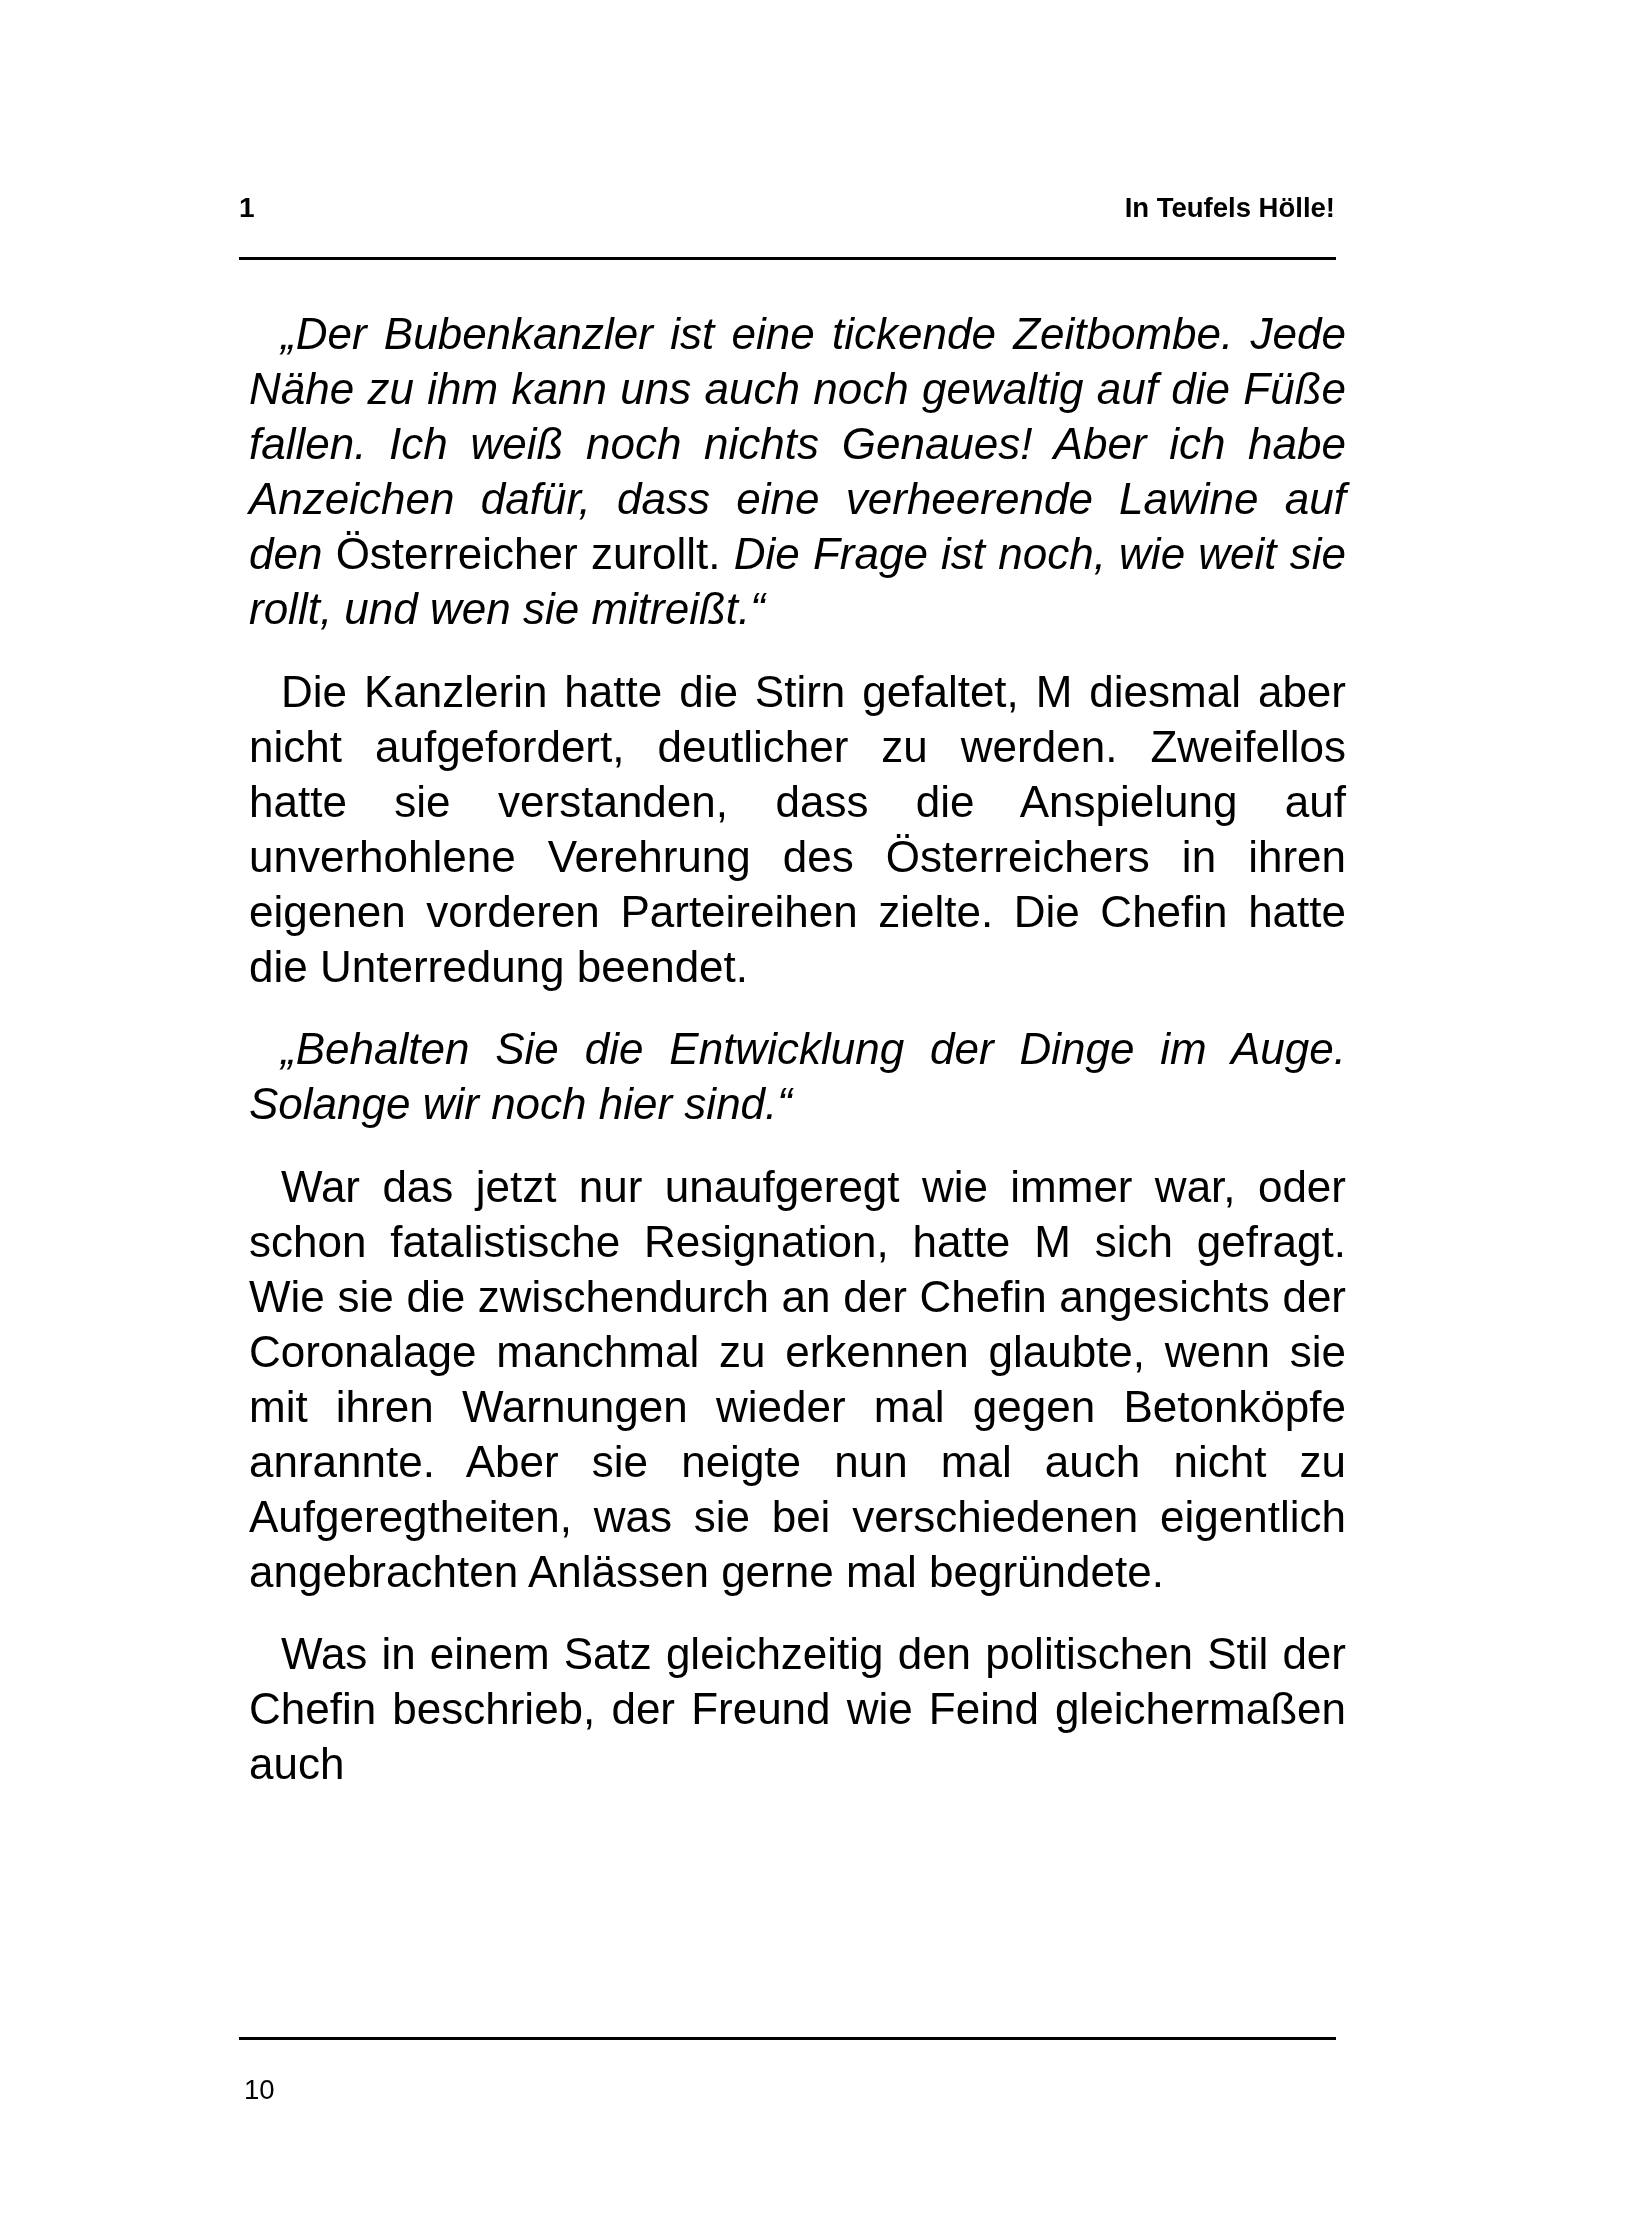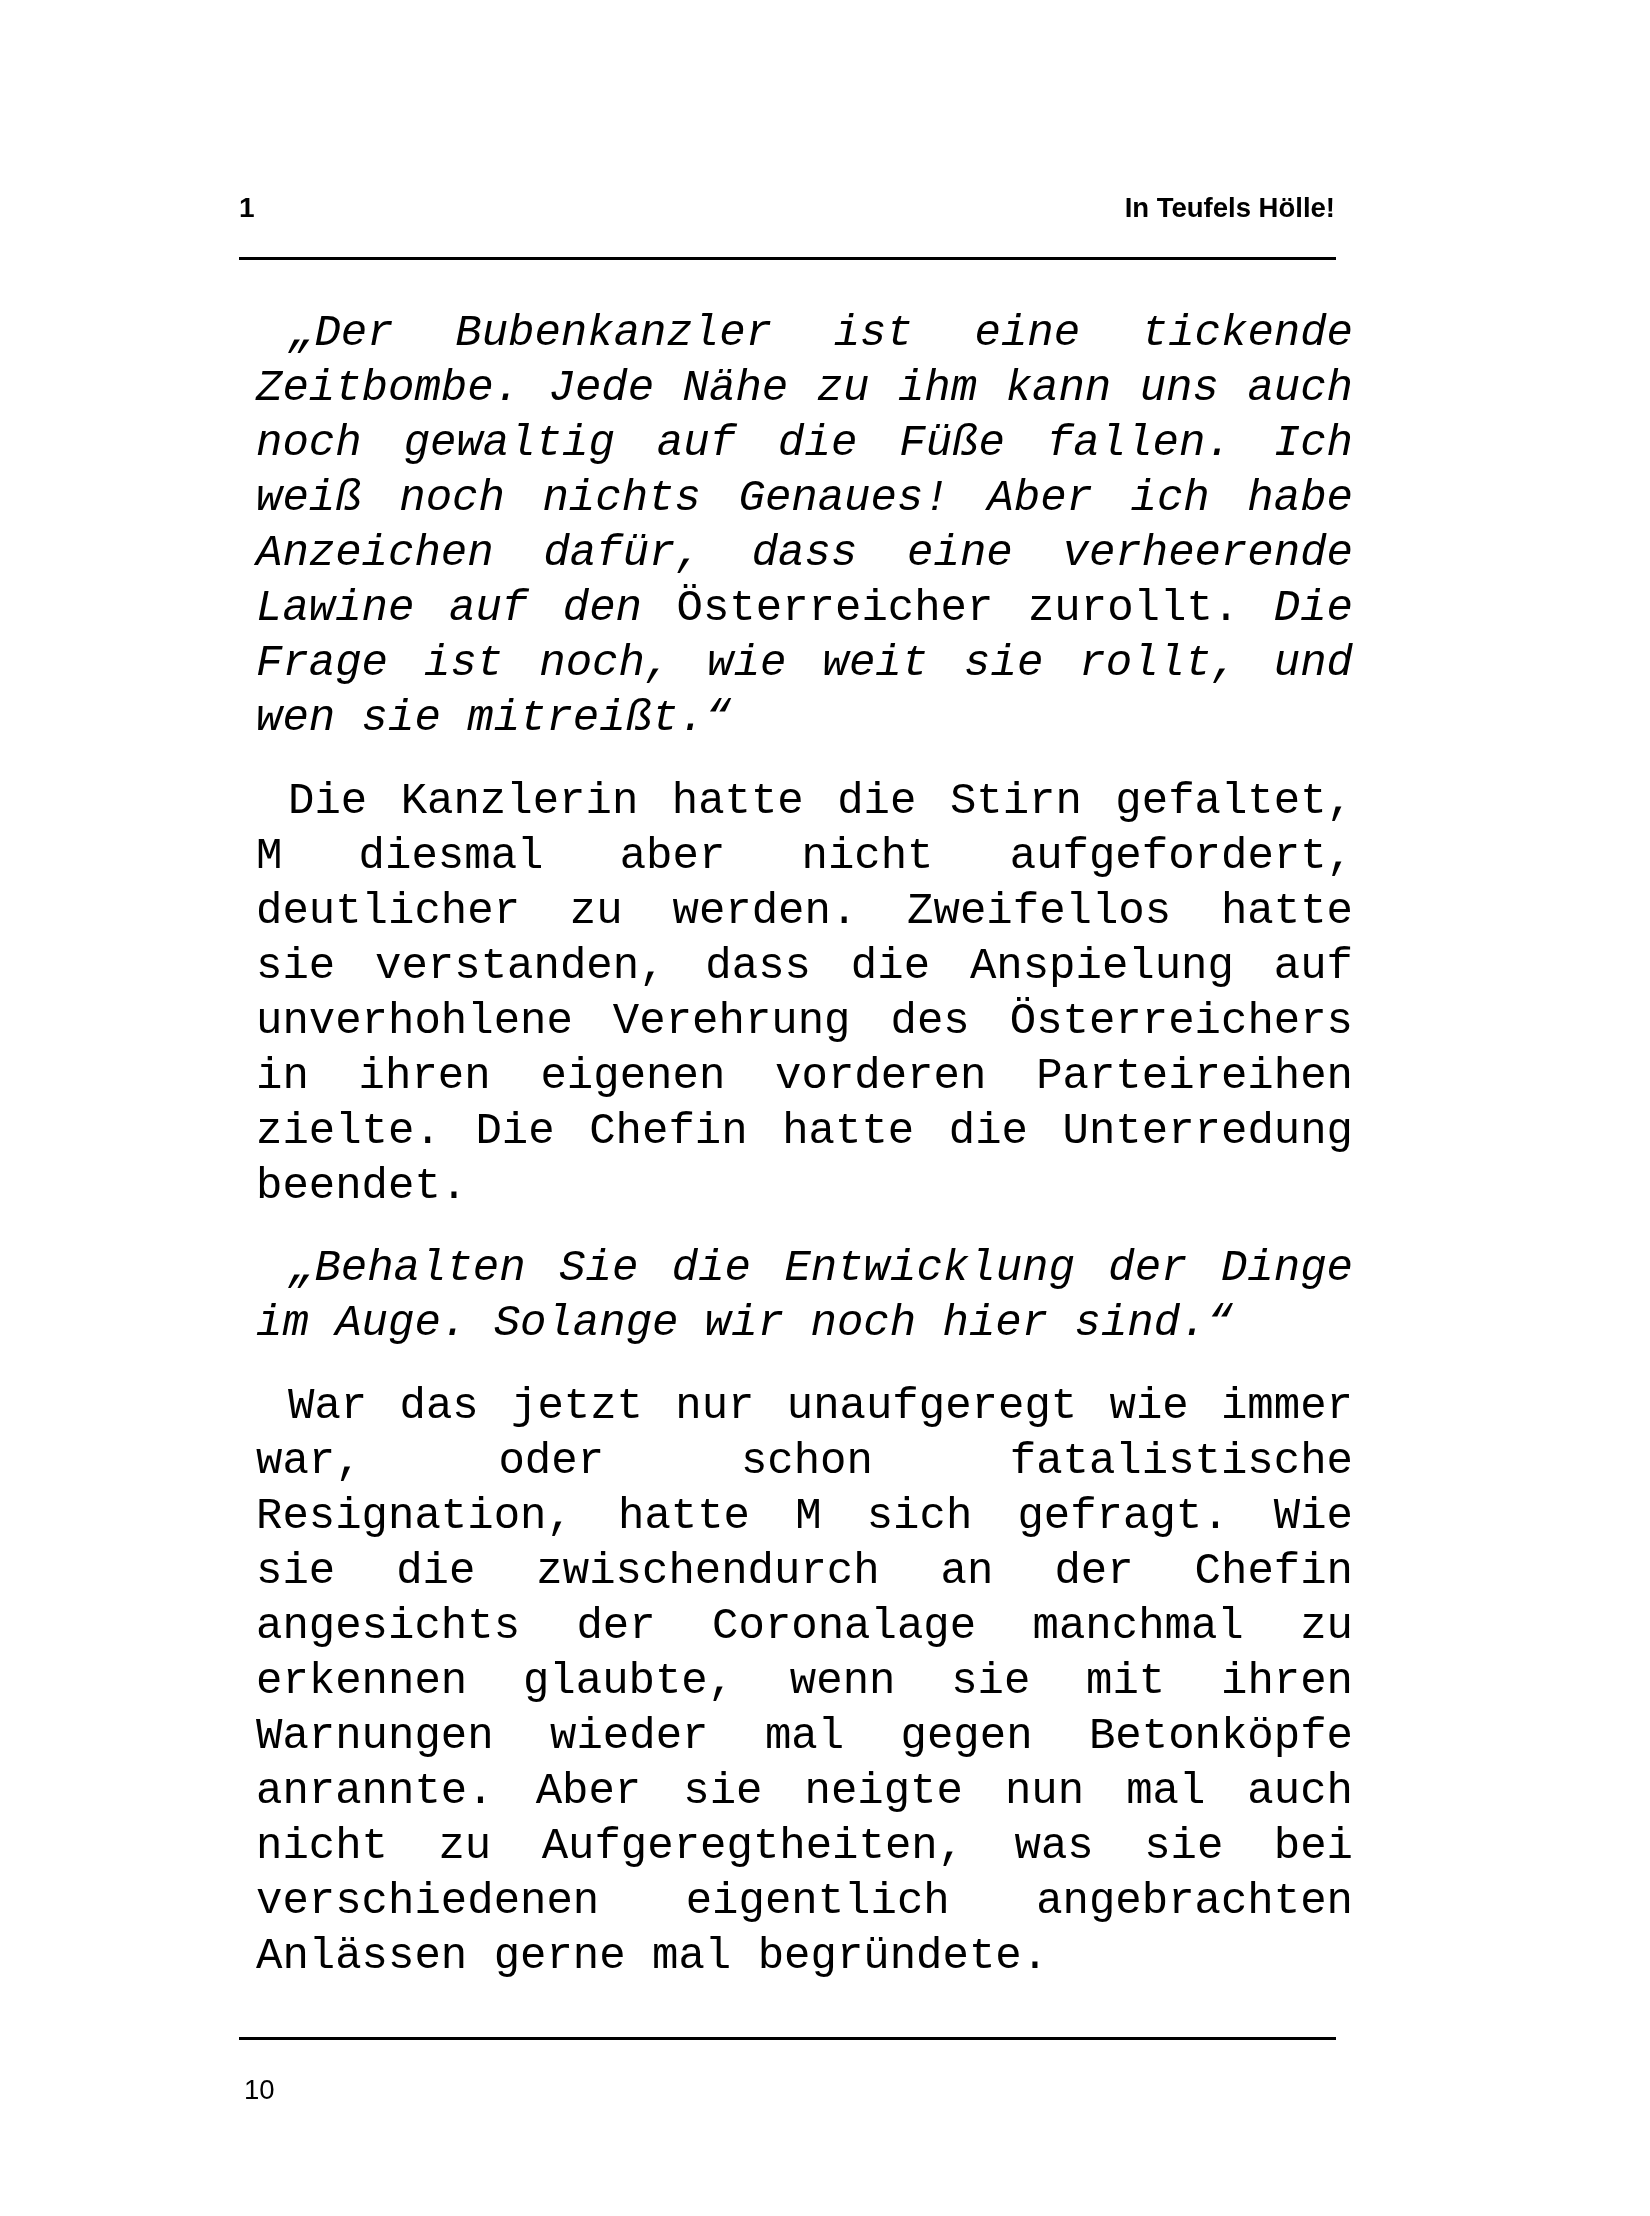--- a/index.html
+++ b/index.html
@@ -3,34 +3,35 @@
 <meta charset="utf-8">
 <style>
   html, body { margin: 0; padding: 0; background: #ffffff; }
   body { width: 1651px; height: 2305px; position: relative; overflow: hidden; color: #000; }
   .header-num { position: absolute; left: 239px; top: 186px; font-family: "Liberation Sans", sans-serif; font-weight: bold; font-size: 28px; line-height: 44px; }
   .header-title { position: absolute; right: 316px; top: 186px; font-family: "Liberation Sans", sans-serif; font-size: 27.5px; line-height: 44px; font-weight: bold; }
   .rule { position: absolute; left: 239px; width: 1097px; height: 3.1px; background: #000; }
   .rule.top { top: 257px; }
   .rule.bottom { top: 2037px; }
   .footer-num { position: absolute; left: 244px; top: 2070px; font-family: "Liberation Sans", sans-serif; font-size: 27.5px; line-height: 40px; }
-  .body { position: absolute; left: 256px; top: 306px; width: 1097px; font-family: Liberation Mono, monospace; font-size: 44px; line-height: 55px; }
+  .body { position: absolute; left: 249px; top: 306px; width: 1097px; font-family: Liberation Sans, sans-serif; font-size: 44px; line-height: 55px; }
   .body p { margin: 0 0 27.5px 0; text-indent: 32px; text-align: justify; }
   .body p.q { font-style: italic; }
   .body .up { font-style: normal; }
 </style>
 </head>
 <body>
 
 <div class="header-num">1</div>
 <div class="header-title">In Teufels Hölle!</div>
 <div class="rule top"></div>
 
 <div class="body">
   <p class="q"><span>„Der Bubenkanzler ist eine tickende Zeitbombe. Jede Nähe zu ihm kann uns auch noch gewaltig auf die Füße fallen. Ich weiß noch nichts Genaues! Aber ich habe Anzeichen dafür, dass eine verheerende Lawine auf den </span><span class="up">Österreicher zurollt.</span><span> Die Frage ist noch, wie weit sie rollt, und wen sie mitreißt.“</span></p>
   <p>Die Kanzlerin hatte die Stirn gefaltet, M diesmal aber nicht aufgefordert, deutlicher zu werden. Zweifellos hatte sie verstanden, dass die Anspielung auf unverhohlene Verehrung des Österreichers in ihren eigenen vorderen Parteireihen zielte. Die Chefin hatte die Unterredung beendet.</p>
   <p class="q">„Behalten Sie die Entwicklung der Dinge im Auge. Solange wir noch hier sind.“</p>
   <p>War das jetzt nur unaufgeregt wie immer war, oder schon fatalistische Resignation, hatte M sich gefragt. Wie sie die zwischendurch an der Chefin angesichts der Coronalage manchmal zu erkennen glaubte, wenn sie mit ihren Warnungen wieder mal gegen Betonköpfe anrannte. Aber sie neigte nun mal auch nicht zu Aufgeregtheiten, was sie bei verschiedenen eigentlich angebrachten Anlässen gerne mal begründete.</p>
+  <p style="text-align-last: justify;">Was in einem Satz gleichzeitig den politischen Stil der Chefin beschrieb, der Freund wie Feind gleichermaßen auch</p>
 </div>
 
 <div class="rule bottom"></div>
 <div class="footer-num">10</div>
 
 
 </body></html>

